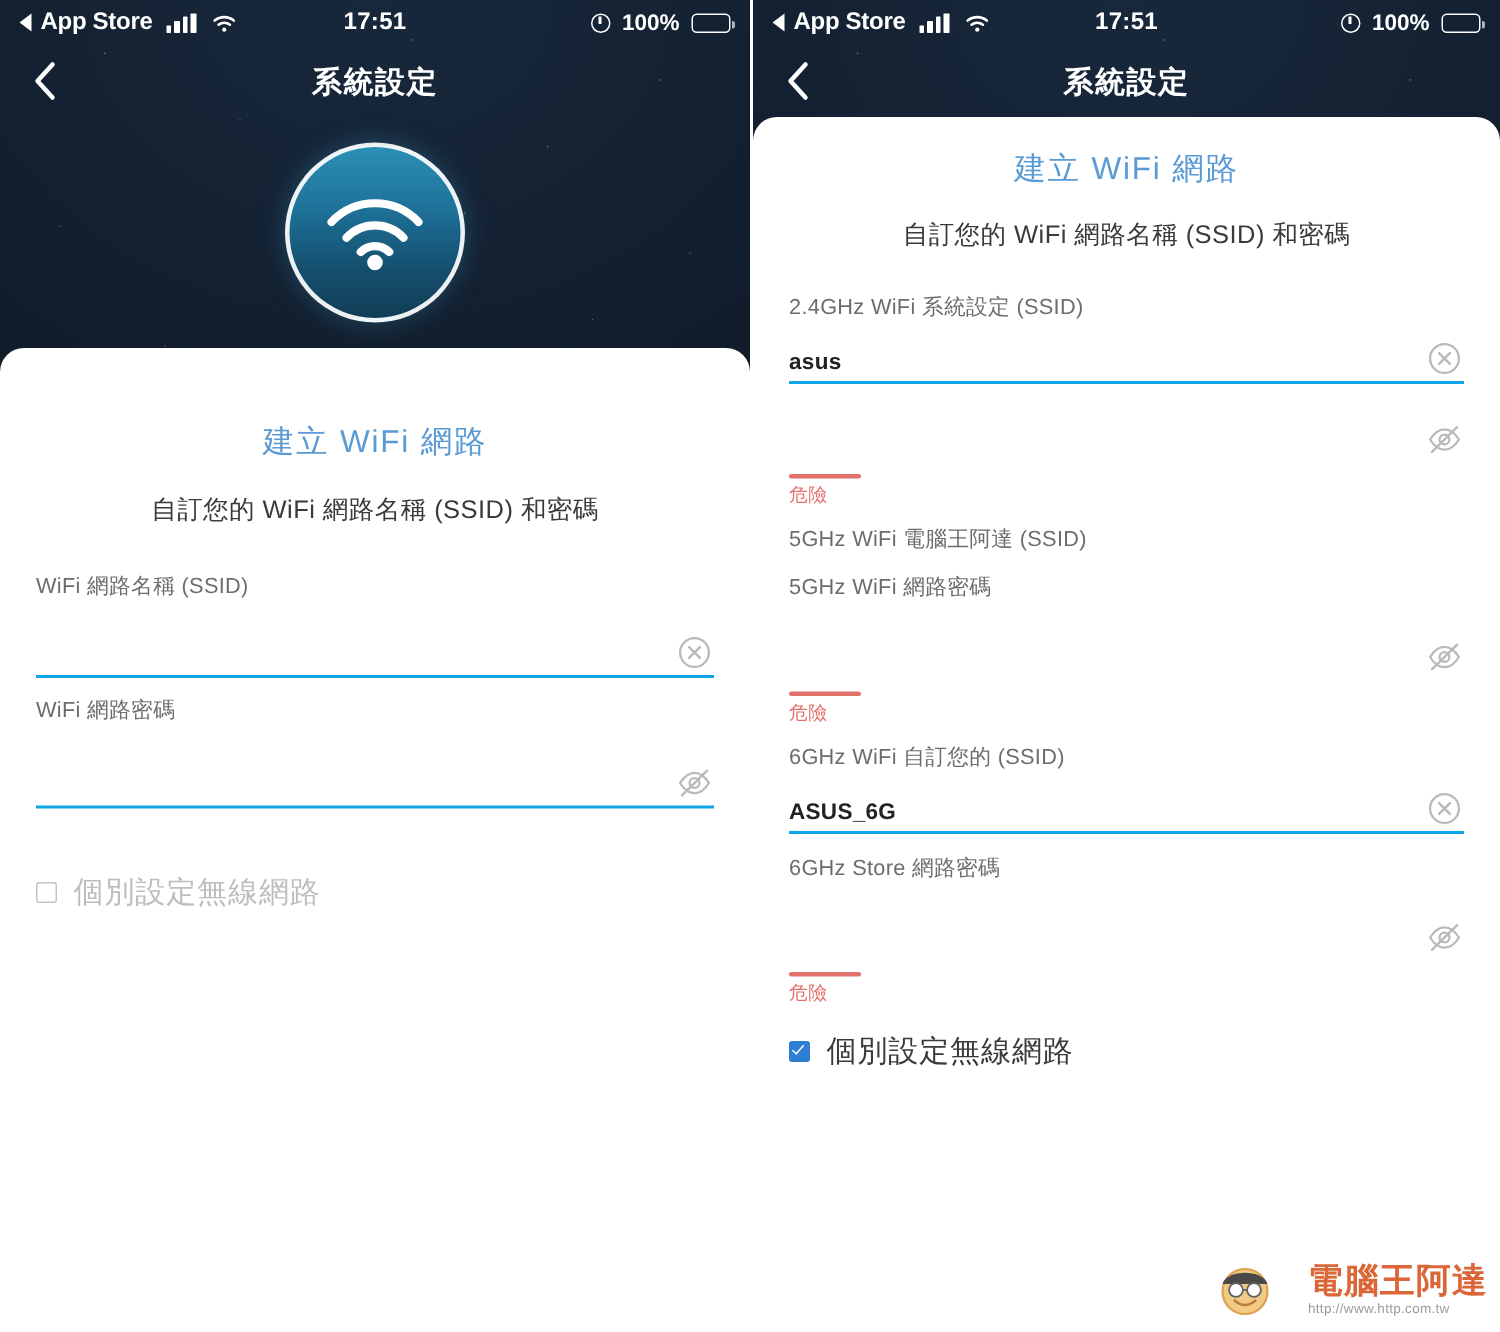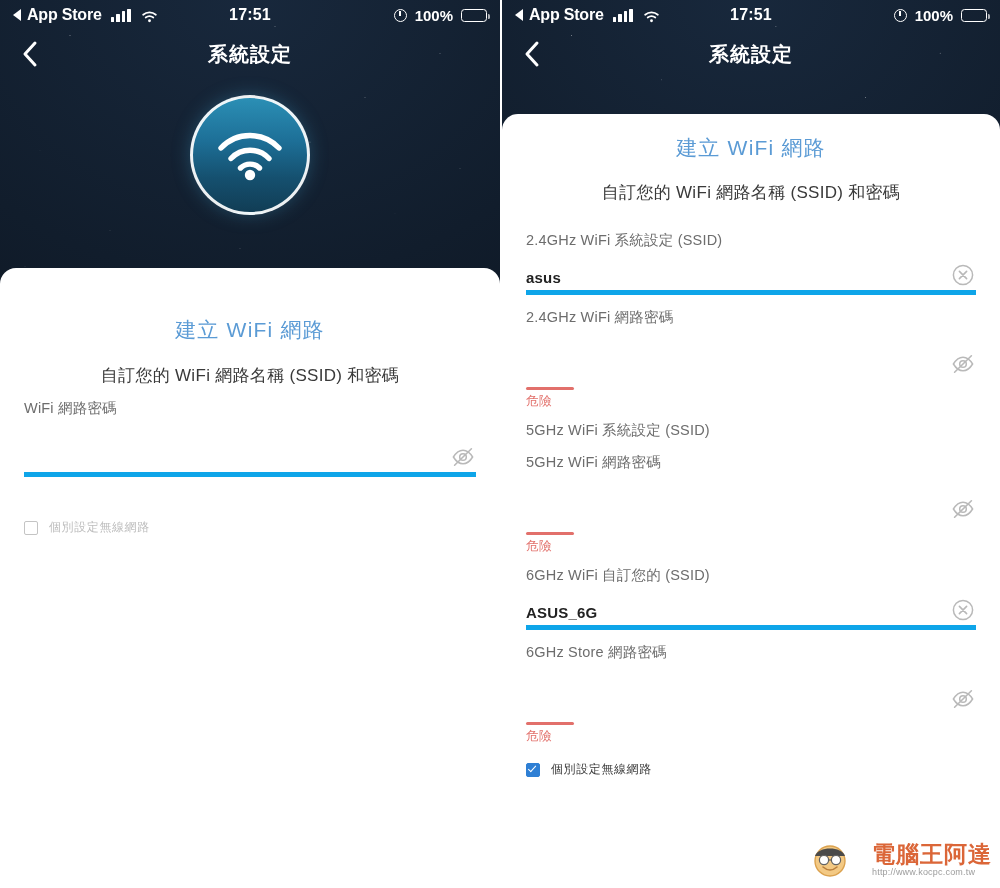--- a/index.html
+++ b/index.html
@@ -123,21 +123,20 @@
     box-shadow: 0 0 18px rgba(60,150,190,.35);
   }
 
   
   .card {
     position: absolute; left: 0; width: 100%;
     background: #ffffff;
     border-radius: 16px 16px 0 0;
     z-index: 3;
     overflow: hidden;
-    margin-top: 36px;
   }
   .phone.left .card  { top: 232px; bottom: 0; }
   .phone.right .card { top: 78px;  bottom: 0; }
 
   .card-inner { padding: 0 24px; height: 100%; position: relative; }
 
   .form-title {
     color: #5b9bd5; font-size: 21px; font-weight: 400;
     text-align: center; letter-spacing: 1.2px;
   }
@@ -148,21 +147,21 @@
 
   
   .field { position: relative; }
   .field-label {
     color: #6d6d6d; font-size: 14.5px; letter-spacing: .2px;
     white-space: nowrap;
   }
   .field-row {
     position: relative;
     display: flex; align-items: flex-end;
-    border-bottom: 5px solid #0ea5e9;
+    border-bottom: 2px solid #0ea5e9;
   }
   .field-value {
     flex: 1;
     color: #222; font-size: 15px; font-weight: 700;
     letter-spacing: .2px;
     background: none; border: 0; outline: none;
     padding: 0 0 4px 0;
     font-family: inherit;
   }
   .field-icon {
@@ -189,21 +188,21 @@
   }
   .cb.on {
     background: #2e7fd4; border-color: #2e7fd4;
   }
   .cb.on::after {
     content: ""; position: absolute;
     left: 3.4px; top: .6px; width: 3.4px; height: 7px;
     border: solid #fff; border-width: 0 1.8px 1.8px 0;
     transform: rotate(42deg);
   }
-  .check-label { font-size: 12px; letter-spacing: .6px; }
+  .check-label { font-size: 20px; letter-spacing: .6px; }
   .check-label.dim { color: #bdbdbd; }
   .check-label.on  { color: #3a3a3a; }
 
   
   .watermark {
     position: absolute; right: 8px; bottom: 8px;
     display: flex; align-items: center; gap: 22px;
     z-index: 9; pointer-events: none; opacity: .92;
   }
   .wm-face { width: 40px; height: 40px; }
@@ -273,20 +272,32 @@
           <circle cx="36" cy="48" r="5.2" fill="#ffffff"></circle>
         </svg>
       </div>
     </div>
 
     <div class="card">
       <div class="card-inner">
         <div class="form-title" style="margin-top:48px">建立 WiFi 網路</div>
         <div class="form-sub" style="margin-top:20px">自訂您的 WiFi 網路名稱 (SSID) 和密碼</div>
 
+        <div class="field" style="margin-top:30px">
+          <div class="field-label">WiFi 網路名稱 (SSID)</div>
+          <div class="field-row" style="margin-top:22px">
+            <input class="field-value" value="" style="">
+            <span class="field-icon">
+              <svg width="22" height="22" viewBox="0 0 22 22">
+                <circle cx="11" cy="11" r="9.6" fill="none" stroke="#b9b9b9" stroke-width="1.5"></circle>
+                <path d="M7.4 7.4 L14.6 14.6 M14.6 7.4 L7.4 14.6" stroke="#b9b9b9" stroke-width="1.6" stroke-linecap="round"></path>
+              </svg>
+            </span>
+          </div>
+        </div>
 
         <div class="field" style="margin-top:12px">
           <div class="field-label">WiFi 網路密碼</div>
           <div class="field-row" style="margin-top:26px">
             <input class="field-value" type="password" value="" style="">
             <span class="field-icon">
               <svg width="24" height="22" viewBox="0 0 24 22">
                 <path d="M2.4 11 C5.2 6.4 8.6 4.2 12 4.2 C15.4 4.2 18.8 6.4 21.6 11 C18.8 15.6 15.4 17.8 12 17.8 C8.6 17.8 5.2 15.6 2.4 11 Z" fill="none" stroke="#b9b9b9" stroke-width="1.5"></path>
                 <circle cx="12" cy="11" r="3.3" fill="none" stroke="#b9b9b9" stroke-width="1.5"></circle>
                 <path d="M3.6 19.2 L20.4 2.8" stroke="#b9b9b9" stroke-width="1.6" stroke-linecap="round"></path>
@@ -356,39 +367,38 @@
             <span class="field-icon">
               <svg width="22" height="22" viewBox="0 0 22 22">
                 <circle cx="11" cy="11" r="9.6" fill="none" stroke="#b9b9b9" stroke-width="1.5"></circle>
                 <path d="M7.4 7.4 L14.6 14.6 M14.6 7.4 L7.4 14.6" stroke="#b9b9b9" stroke-width="1.6" stroke-linecap="round"></path>
               </svg>
             </span>
           </div>
         </div>
 
         <div class="field" style="margin-top:13px">
-          <div class="field-label">2.4GHz WiFi 網路密碼</div>
           <div class="field-row" style="margin-top:24px;border-bottom:0">
             <input class="field-value" type="password" value="" style="">
             <span class="field-icon">
               <svg width="24" height="22" viewBox="0 0 24 22">
                 <path d="M2.4 11 C5.2 6.4 8.6 4.2 12 4.2 C15.4 4.2 18.8 6.4 21.6 11 C18.8 15.6 15.4 17.8 12 17.8 C8.6 17.8 5.2 15.6 2.4 11 Z" fill="none" stroke="#b9b9b9" stroke-width="1.5"></path>
                 <circle cx="12" cy="11" r="3.3" fill="none" stroke="#b9b9b9" stroke-width="1.5"></circle>
                 <path d="M3.6 19.2 L20.4 2.8" stroke="#b9b9b9" stroke-width="1.6" stroke-linecap="round"></path>
               </svg>
             </span>
           </div>
           <div class="meter" style="margin-top:8px">
             <div class="meter-bar"></div>
             <div class="meter-text">危險</div>
           </div>
         </div>
 
         <div class="field" style="margin-top:11px">
-          <div class="field-label">5GHz WiFi 系統設定 (SSID)</div>
+          <div class="field-label">5GHz WiFi 電腦王阿達 (SSID)</div>
         </div>
 
         <div class="field" style="margin-top:13px">
           <div class="field-label">5GHz WiFi 網路密碼</div>
           <div class="field-row" style="margin-top:24px;border-bottom:0">
             <input class="field-value" type="password" value="" style="">
             <span class="field-icon">
               <svg width="24" height="22" viewBox="0 0 24 22">
                 <path d="M2.4 11 C5.2 6.4 8.6 4.2 12 4.2 C15.4 4.2 18.8 6.4 21.6 11 C18.8 15.6 15.4 17.8 12 17.8 C8.6 17.8 5.2 15.6 2.4 11 Z" fill="none" stroke="#b9b9b9" stroke-width="1.5"></path>
                 <circle cx="12" cy="11" r="3.3" fill="none" stroke="#b9b9b9" stroke-width="1.5"></circle>
@@ -447,18 +457,18 @@
           <circle cx="20" cy="21" r="15" fill="#f2c57a" stroke="#d89a3f" stroke-width="1.4"></circle>
           <path d="M5 16 C8 6 32 6 35 16" fill="#3b3b3b"></path>
           <circle cx="14" cy="20" r="4.6" fill="#fff" stroke="#555" stroke-width="1.2"></circle>
           <circle cx="26" cy="20" r="4.6" fill="#fff" stroke="#555" stroke-width="1.2"></circle>
           <path d="M18.6 20 L21.4 20" stroke="#555" stroke-width="1.2"></path>
           <path d="M13 27 Q20 33 27 27" fill="none" stroke="#b5742c" stroke-width="1.6" stroke-linecap="round"></path>
         </svg>
       </span>
       <span class="wm-txt">
         <span class="wm-main">電腦王阿達</span>
-        <span class="wm-url">http://www.kocpc.com.tw</span>
+        <span class="wm-url">http://www.http.com.tw</span>
       </span>
     </div>
   </div>
 
 </div>
 
 </body></html>

